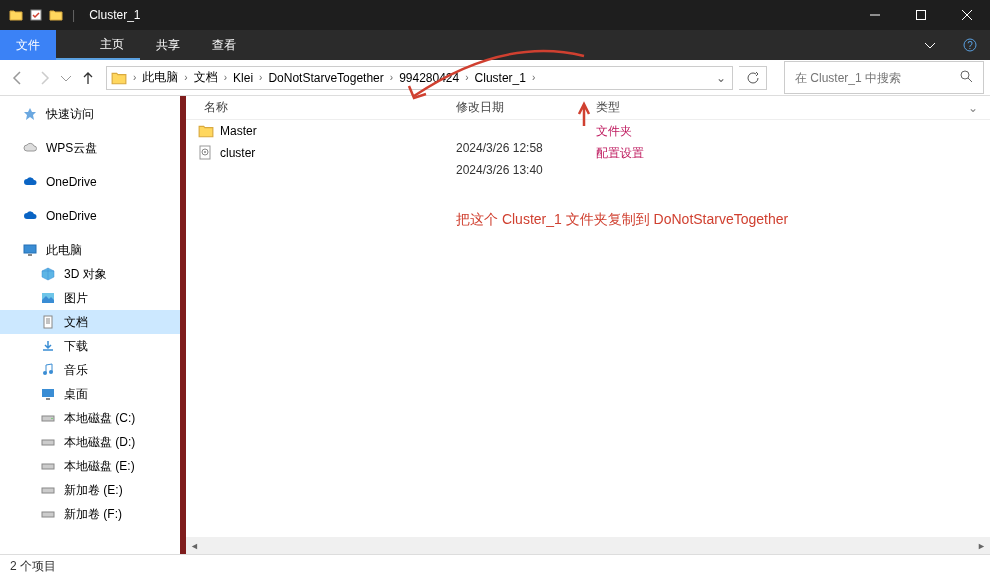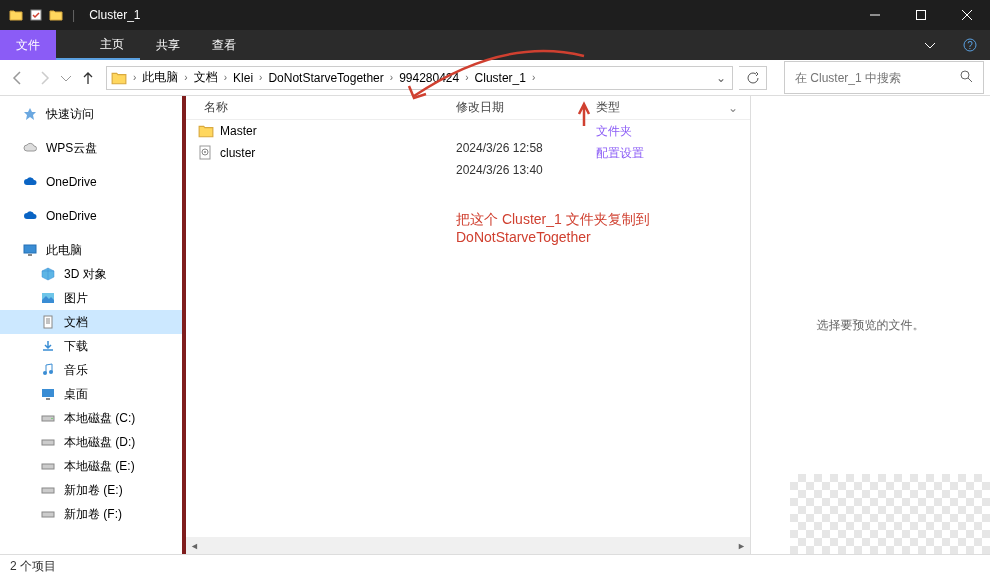--- a/index.html
+++ b/index.html
@@ -7,60 +7,60 @@
     
     .titlebar { height: 30px; background: #1e1e1e; display: flex; align-items: center; color: #fff; padding-left: 8px; }
     .titlebar-icons { display: flex; gap: 4px; align-items: center; }
     .titlebar-icon { width: 16px; height: 16px; display: flex; align-items: center; justify-content: center; }
     .titlebar-text { margin-left: 10px; font-size: 12px; }
     .titlebar-btns { margin-left: auto; display: flex; }
     .titlebar-btn { width: 46px; height: 30px; display: flex; align-items: center; justify-content: center; color: #fff; }
     
     .menubar { height: 30px; background: #2b2b2b; display: flex; align-items: stretch; color: #fff; }
     .menu-item { padding: 0 16px; display: flex; align-items: center; font-size: 12px; }
-    .menu-file { background: #8b5cf6; }
+    .menu-file { background: #3b82f6; }
     .menubar-right { margin-left: auto; display: flex; }
     .menubar-icon-btn { width: 40px; display: flex; align-items: center; justify-content: center; }
     
     .addressbar { height: 36px; background: #fff; border-bottom: 1px solid #ddd; display: flex; align-items: center; padding: 0 6px; gap: 2px; }
     .nav-btn { width: 24px; height: 24px; display: flex; align-items: center; justify-content: center; color: #888; }
     .nav-btn.enabled { color: #333; }
     .breadcrumb-bar { flex: 1; height: 24px; border: 1px solid #ccc; display: flex; align-items: center; margin: 0 4px; background: #fff; }
     .breadcrumb-icon { width: 20px; height: 20px; margin: 0 2px; display: flex; align-items: center; justify-content: center; }
     .breadcrumb-seg { padding: 0 4px; height: 100%; display: flex; align-items: center; gap: 4px; }
     .breadcrumb-sep { color: #666; font-size: 10px; padding: 0 2px; }
     .breadcrumb-dropdown { margin-left: auto; padding: 0 6px; color: #666; }
     .refresh-btn { width: 28px; height: 24px; border: 1px solid #ccc; border-left: none; display: flex; align-items: center; justify-content: center; }
     .search-box { width: 200px; height: 33px; border: 1px solid #ccc; display: flex; align-items: center; padding: 0 10px; margin-left: 15px; }
     .search-box input { flex: 1; border: none; outline: none; font-size: 12px; color: #999; }
     .search-icon { color: #666; }
     
     .main-area { display: flex; height: calc(100% - 30px - 30px - 36px - 24px); }
     
-    .sidebar { width: 186px; border-right: 4px solid #7f1d1d; overflow-y: auto; padding: 6px 0; }
+    .sidebar { width: 186px; border-right: 6px solid #7f1d1d; overflow-y: auto; padding: 6px 0; }
     .sb-item { display: flex; align-items: center; height: 24px; padding-left: 22px; gap: 8px; cursor: default; }
     .sb-item.indent1 { padding-left: 40px; }
     .sb-item.selected { background: #cce8ff; }
     .sb-icon { width: 16px; height: 16px; display: flex; align-items: center; justify-content: center; }
     .sb-group-spacer { height: 10px; }
     
     .content-area { flex: 1; display: flex; }
     .file-list-area { flex: 1; display: flex; flex-direction: column; position: relative; }
     .column-headers { height: 24px; display: flex; border-bottom: 1px solid #eee; align-items: center; color: #444; }
     .col-name { width: 270px; padding-left: 18px; }
     .col-date { width: 140px; font-family: Liberation Mono, monospace; }
     .col-type { width: 100px; }
     .col-sort { margin-left: auto; padding-right: 12px; color: #888; }
     
     .file-rows { flex: 1; }
     .file-row { height: 22px; display: flex; align-items: center; }
     .file-row-icon { width: 16px; height: 16px; margin-left: 12px; margin-right: 6px; display: flex; align-items: center; justify-content: center; }
     .file-name-cell { width: 236px; }
     .file-date-cell { width: 140px; font-size: 12px; color: #333; margin-top: 33px; }
-    .file-type-cell { width: 100px; color: #8b5cf6; }
+    .file-type-cell { width: 100px; color: #be185d; }
     
     .annotation { position: absolute; color: #d04030; font-size: 14px; }
     
     .preview-pane { width: 240px; border-left: 1px solid #ddd; display: flex; align-items: center; justify-content: center; color: #666; font-size: 12px; position: relative; }
     .checker-bg { position: absolute; bottom: 0; right: 0; width: 200px; height: 80px; background-image: repeating-conic-gradient(#ccc 0% 25%, #fff 0% 50%); background-size: 16px 16px; opacity: 0.5; }
     
     .statusbar { height: 24px; border-top: 1px solid #ddd; display: flex; align-items: center; padding: 0 10px; font-size: 12px; color: #333; background: #fff; }
     
     .scrollbar-horiz { position: absolute; bottom: 0; left: 0; right: 0; height: 17px; background: #f0f0f0; display: flex; align-items: center; }
     .scrollbar-btn { width: 17px; height: 17px; display: flex; align-items: center; justify-content: center; color: #666; font-size: 9px; }
@@ -375,22 +375,18 @@
       </svg>
       <div class="annotation" style="top:115px;left:270px;">把这个 Cluster_1 文件夹复制到 DoNotStarveTogether</div>
 
       <div class="scrollbar-horiz">
         <div class="scrollbar-btn">◄</div>
         <div style="flex:1"></div>
         <div class="scrollbar-btn">►</div>
       </div>
     </div>
 
-    <div class="preview-pane">
-      <span>选择要预览的文件。</span>
-      <div class="checker-bg"></div>
-    </div>
   </div>
 </div>
 
 <div class="statusbar">
   <span>2 个项目</span>
 </div>
 
 </body></html>

